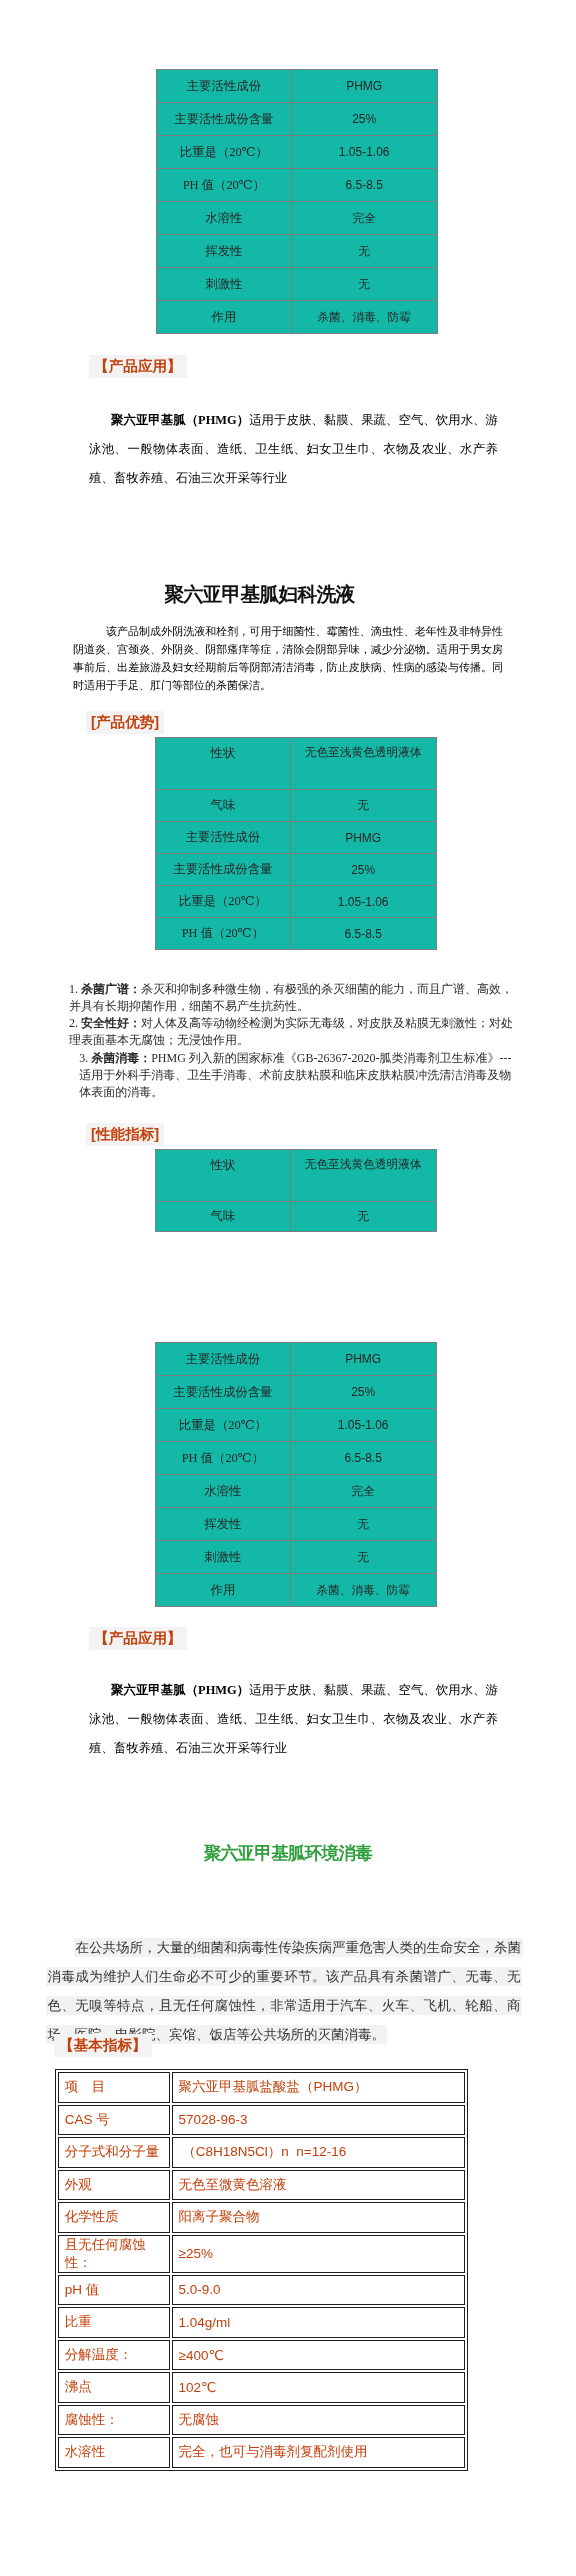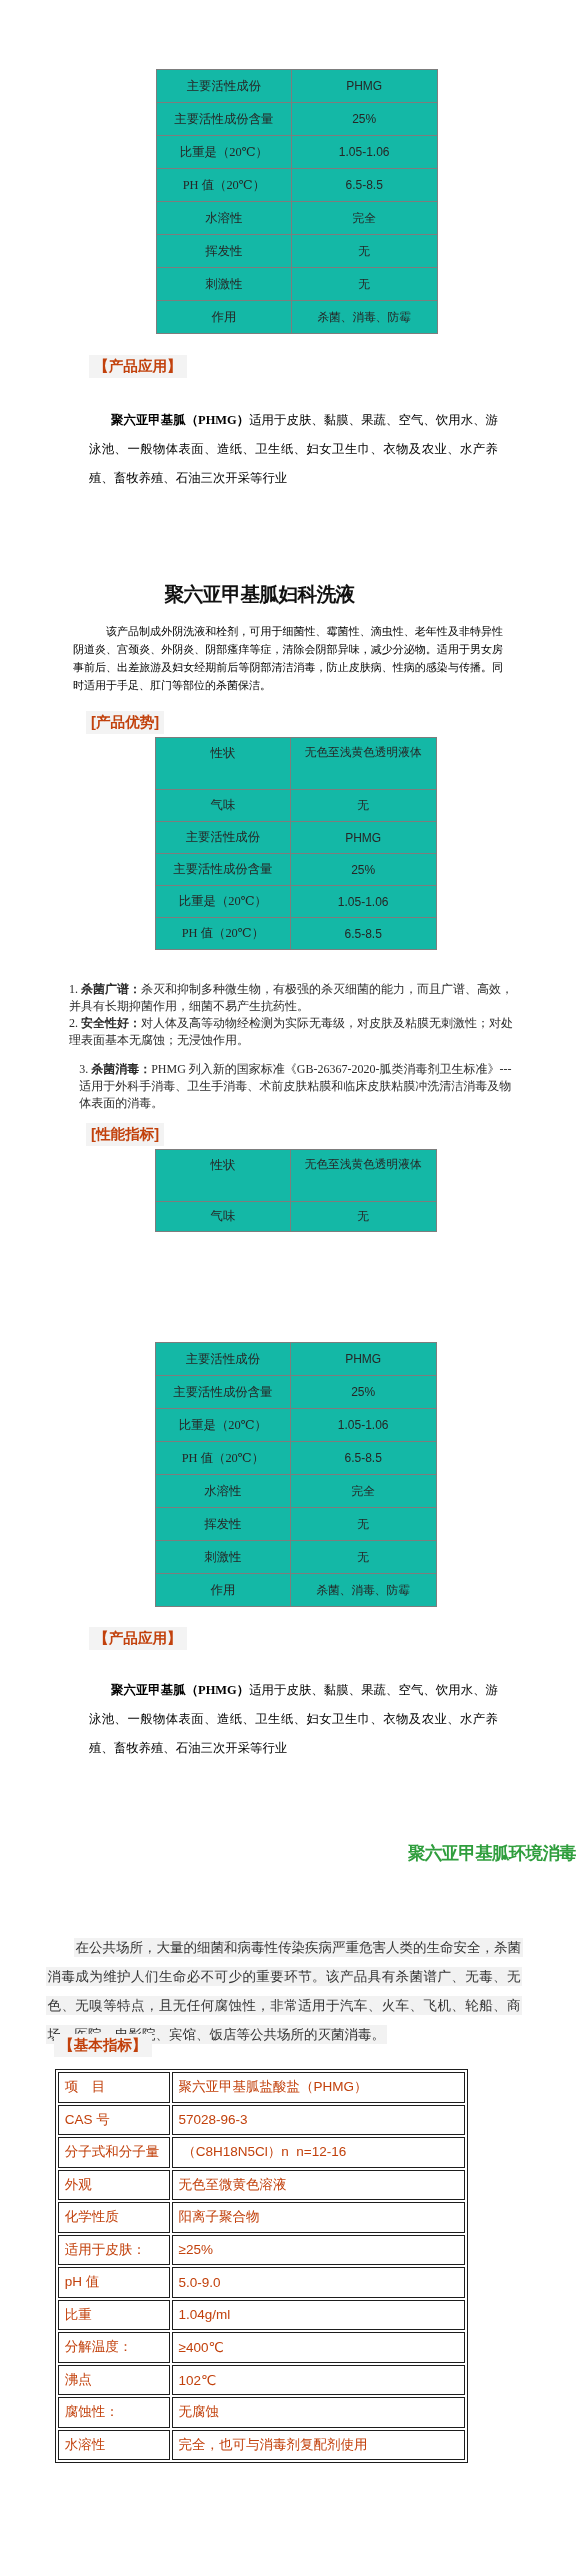--- a/index.html
+++ b/index.html
@@ -24,26 +24,26 @@
     font-weight:bold;font-size:14.6px;color:#c2410c;background:#f3f3f3;padding:2.9px 5.1px;line-height:1.2;}
   
   .para{position:absolute;text-align:justify;color:#000000;}
   .para .lead{font-weight:bold;}
   #para1a,#para1b{left:89px;width:409px;font-size:12.4px;line-height:29px;text-indent:22px;}
   #para1a{top:406px;} #para1b{top:1676px;}
   #para2{left:73px;top:622px;width:430px;font-size:11px;line-height:18px;text-indent:33px;}
   
   #title-fuke{position:absolute;top:581px;left:0;width:576px;text-align:center;
     font-weight:bold;font-size:19.7px;color:#111;padding-right:57px;box-sizing:border-box;letter-spacing:-0.7px;}
-  #title-env{position:absolute;top:1841px;left:0;width:576px;text-align:right;
+  #title-env{position:absolute;top:1841px;left:0;width:576px;text-align:center;
     font-family:"Liberation Sans","DejaVu Sans",sans-serif;font-weight:bold;font-size:17.5px;letter-spacing:-0.7px;}
   
   #list{position:absolute;left:69px;top:981px;width:448px;font-size:12px;line-height:17px;color:#2b2b2b;}
   .adv-item .term{font-weight:bold;}
-  .adv-item:nth-child(3){margin-top:12px;padding-left:10.2px;}
+  .adv-item:nth-child(3){margin-top:1px;padding-left:10.2px;}
   
   #para-env{position:absolute;left:46px;top:1891px;width:476px;
     font-family:"Liberation Sans","DejaVu Sans",sans-serif;
     font-size:13.5px;line-height:29px;text-indent:28px;text-align:justify;color:#333;margin-top:42px;}
   #para-env .hl{background:#f2f2f2;box-decoration-break:clone;-webkit-box-decoration-break:clone;
     padding:2.2px 1.5px;}
   
   #t6{position:absolute;left:55px;top:2069px;border-collapse:separate;border-spacing:2.9px;
     border:1.5px solid #1d1d1d;background:#fff;
     font-family:"Liberation Sans","DejaVu Sans",sans-serif;}
@@ -216,21 +216,21 @@
         </tr>
         <tr>
           <td class="cl">外观</td>
           <td class="cv">无色至微黄色溶液</td>
         </tr>
         <tr>
           <td class="cl">化学性质</td>
           <td class="cv">阳离子聚合物</td>
         </tr>
         <tr>
-          <td class="cl">适用于皮肤：</td>
+          <td class="cl">且无任何腐蚀性：</td>
           <td class="cv">≥25%</td>
         </tr>
         <tr>
           <td class="cl">pH 值</td>
           <td class="cv latin">5.0-9.0</td>
         </tr>
         <tr>
           <td class="cl">比重</td>
           <td class="cv latin">1.04g/ml</td>
         </tr>

